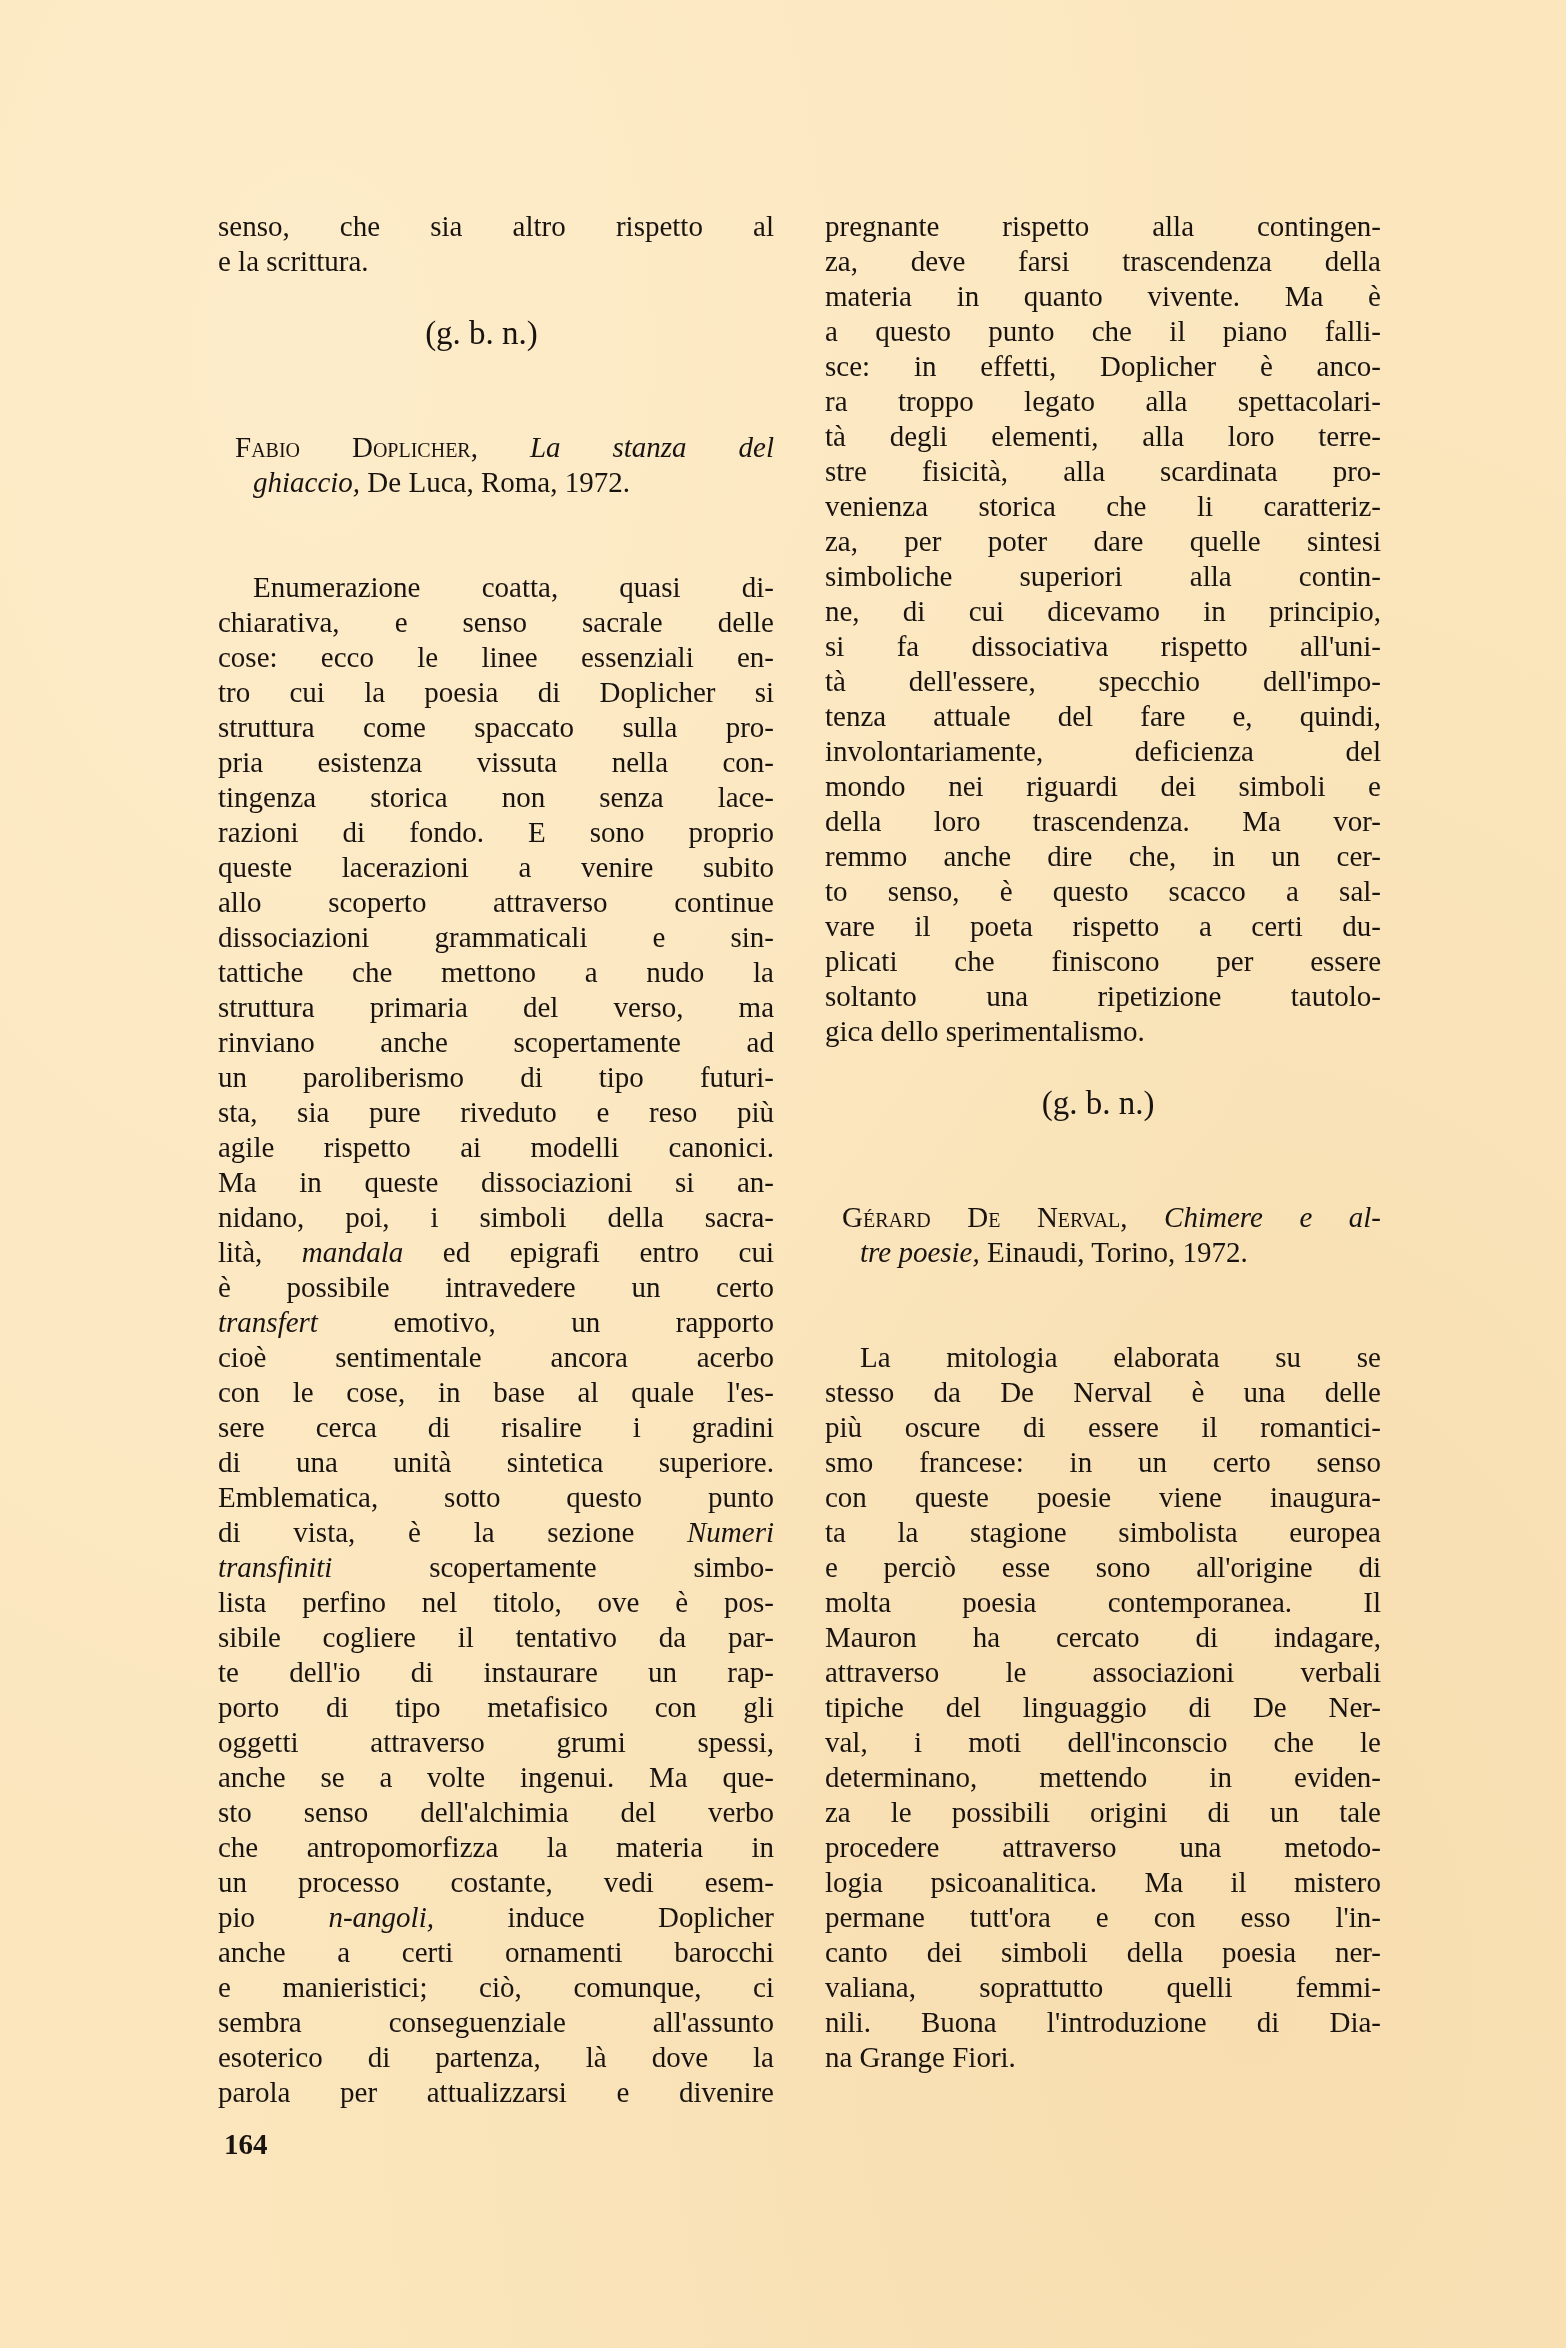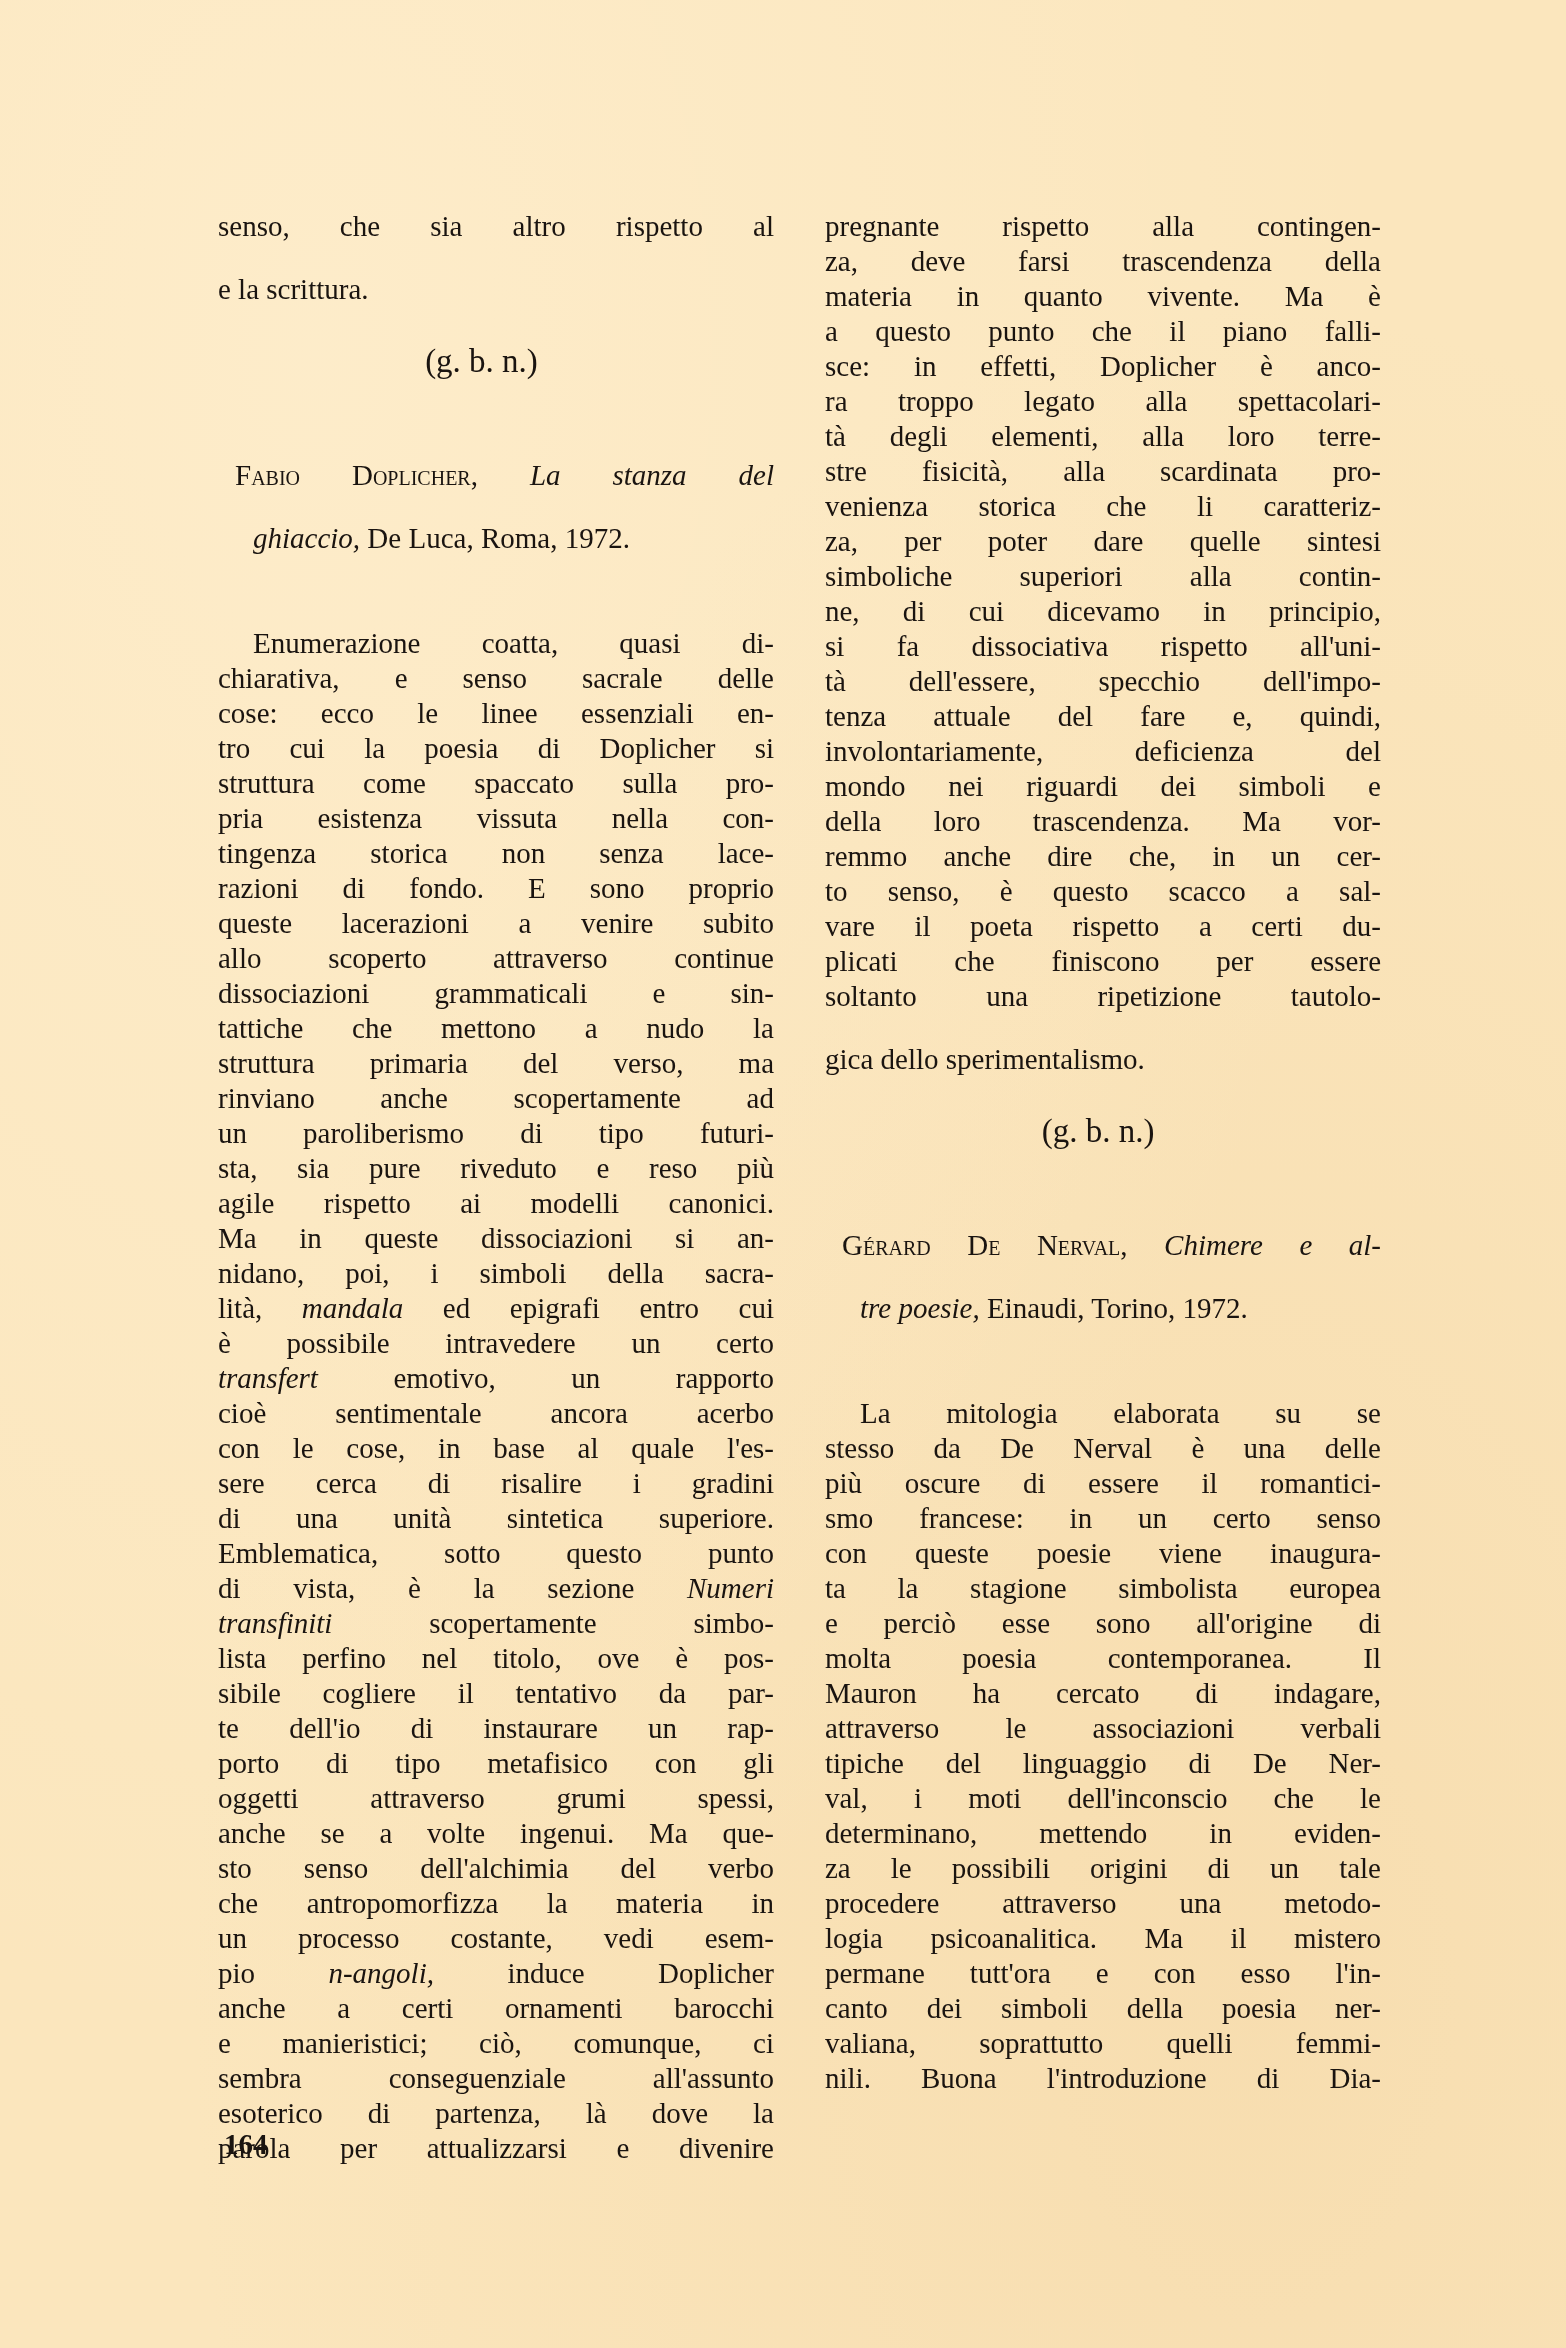--- a/index.html
+++ b/index.html
@@ -14,21 +14,21 @@
     color: #1a1410;
   }
   .col { position: absolute; top: 209px; }
   .col-left { left: 218px; width: 556px; }
   .col-right { left: 825px; width: 556px; }
   .line {
     font-size: 29px; line-height: 35px; height: 35px;
     text-align: justify; text-align-last: justify; white-space: nowrap;
     overflow: visible;
   }
-  .line.last { text-align-last: left; margin-top: 28px; }
+  .line.last { text-align-last: left; }
   .line.indent { padding-left: 35px; }
   .line.hang { padding-left: 35px; }
   .sig { font-size: 33px; line-height: 35px; text-align: center; padding-right: 29px; }
   .gap-s { height: 37px; }
   .gap-m { height: 79px; }
   .gap-l { height: 70px; }
   .sc { font-variant: small-caps; margin-left: 17px; }
   i { font-style: italic; }
   .page-number {
     position: absolute; left: 224px; top: 2128px;
@@ -179,17 +179,18 @@
     <div class="line">tipiche del linguaggio di De Ner-</div>
     <div class="line">val, i moti dell'inconscio che le</div>
     <div class="line">determinano, mettendo in eviden-</div>
     <div class="line">za le possibili origini di un tale</div>
     <div class="line">procedere attraverso una metodo-</div>
     <div class="line">logia psicoanalitica. Ma il mistero</div>
     <div class="line">permane tutt'ora e con esso l'in-</div>
     <div class="line">canto dei simboli della poesia ner-</div>
     <div class="line">valiana, soprattutto quelli femmi-</div>
     <div class="line">nili. Buona l'introduzione di Dia-</div>
+    <div class="line last">na Grange Fiori.</div>
   </div>
 </div>
 
 <div class="page-number">164</div>
 
 
 </body></html>

